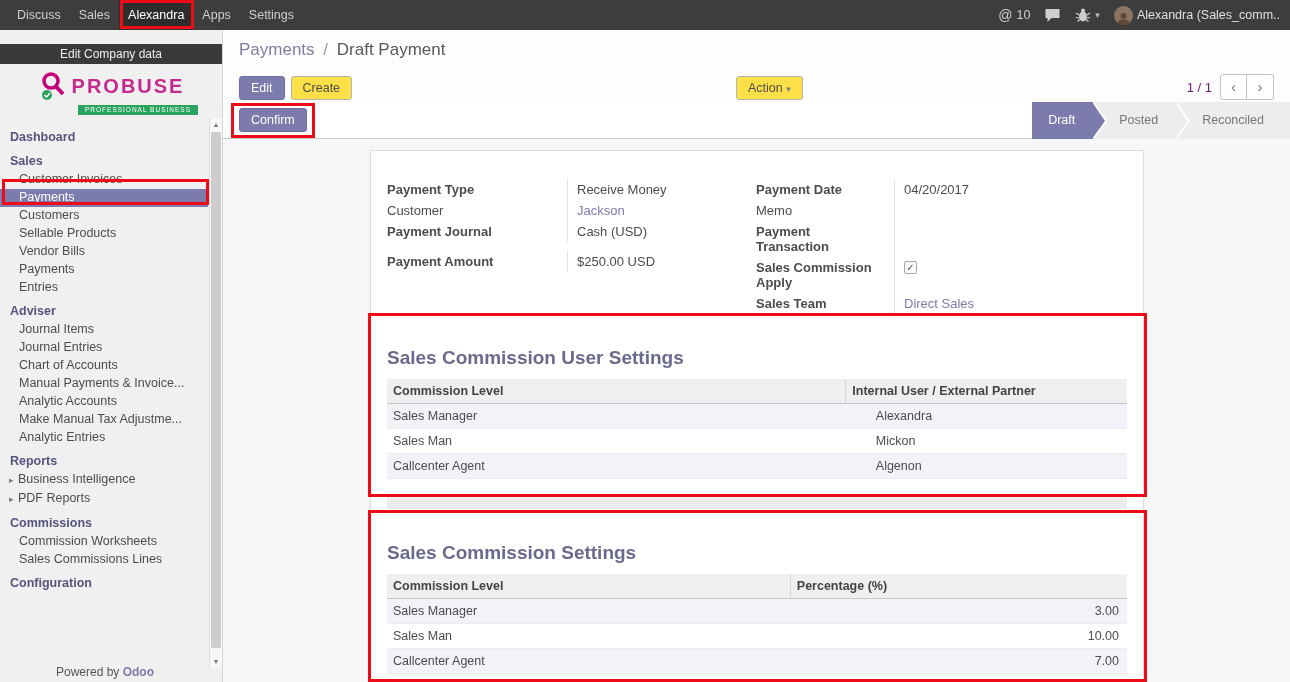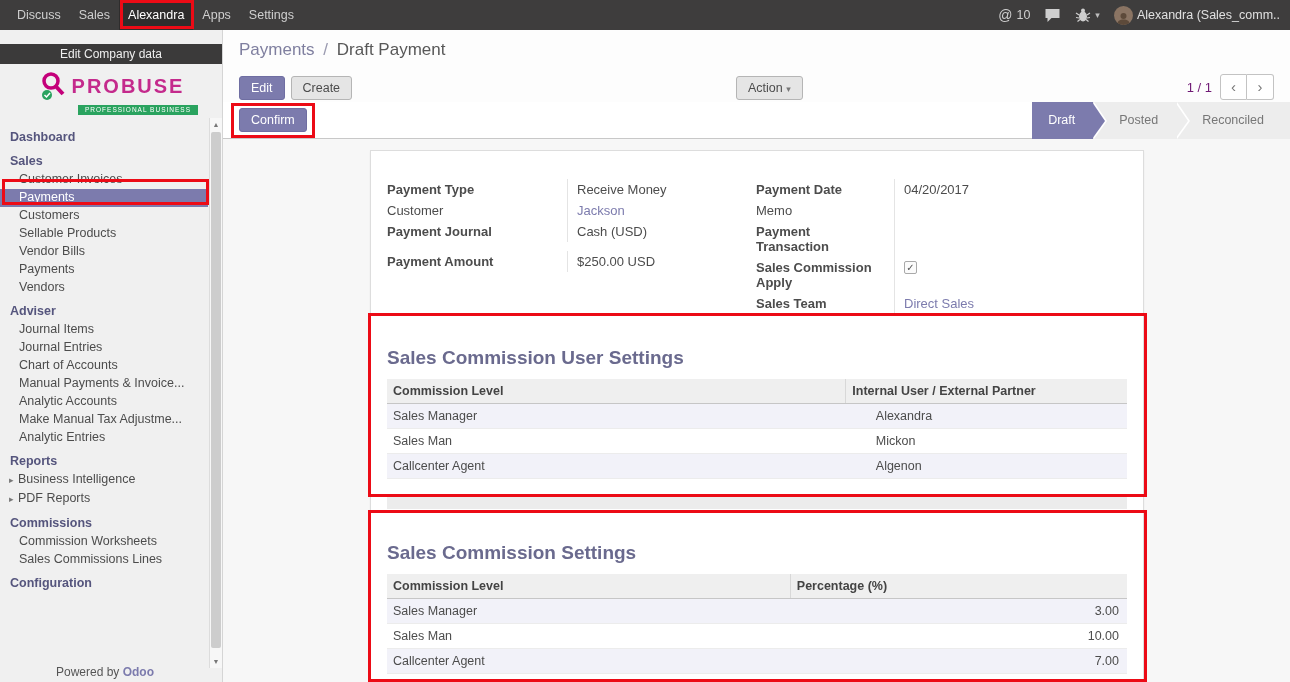--- a/index.html
+++ b/index.html
@@ -37,21 +37,21 @@
   .sb-thumb { position:absolute; top:14px; bottom:20px; left:1px; right:1px; background:#cdcdcd; border-radius:2px; cursor:pointer; }
 
   
   .main { position:absolute; top:30px; left:223px; right:0; bottom:0; background:#fdfdfd; }
   .breadcrumb-row { height:34px; padding:10px 16px 0; }
   .breadcrumb { font-size:17px; }
   .bc-parent { color:#7f7f9f; cursor:pointer; }
   .bc-sep { color:#9a9ab0; padding:0 4px; }
   .bc-current { color:#585858; }
   .control-row { height:36px; display:flex; align-items:flex-end; padding:0 16px; }
-  .btn { font-size:12.5px; padding:4px 11px; border-radius:3px; border:1px solid #b5b5b5; background:#e5e5e5; color:#4c4c4c; cursor:pointer; font-family:inherit; }
+  .btn { font-size:12.5px; padding:4px 11px; border-radius:3px; border:1px solid #b5b5b5; background:#fde047; color:#4c4c4c; cursor:pointer; font-family:inherit; }
   .btn-primary { background:#7c7bad; border-color:#6f6ea2; color:#fff; }
   .btn + .btn { margin-left:6px; }
   .spacer { flex:1; }
   .pager { display:flex; align-items:center; gap:8px; }
   .pager-count { font-size:13px; color:#701a75; }
   .pager-btns { display:flex; }
   .pager-btn { width:27px; height:26px; background:#fff; border:1px solid #c3c3c3; color:#777; font-size:15px; line-height:24px; text-align:center; cursor:pointer; }
   .pager-btn.prev { border-radius:3px 0 0 3px; }
   .pager-btn.next { border-radius:0 3px 3px 0; border-left:none; }
 
@@ -161,21 +161,21 @@
     <nav class="nav">
       <div class="nav-header">Dashboard</div>
       <div class="nav-header">Sales</div>
       <div class="nav-item">Customer Invoices</div>
       <div class="nav-item active">Payments</div>
       <div class="nav-item">Customers</div>
       <div class="nav-item">Sellable Products</div>
 
       <div class="nav-item">Vendor Bills</div>
       <div class="nav-item">Payments</div>
-      <div class="nav-item">Vendors</div>
+      <div class="nav-item">Entries</div>
 
       <div class="nav-header">Adviser</div>
       <div class="nav-item">Journal Items</div>
       <div class="nav-item">Journal Entries</div>
       <div class="nav-item">Chart of Accounts</div>
       <div class="nav-item">Manual Payments &amp; Invoice...</div>
       <div class="nav-item">Analytic Accounts</div>
       <div class="nav-item">Make Manual Tax Adjustme...</div>
       <div class="nav-item">Analytic Entries</div>
 

